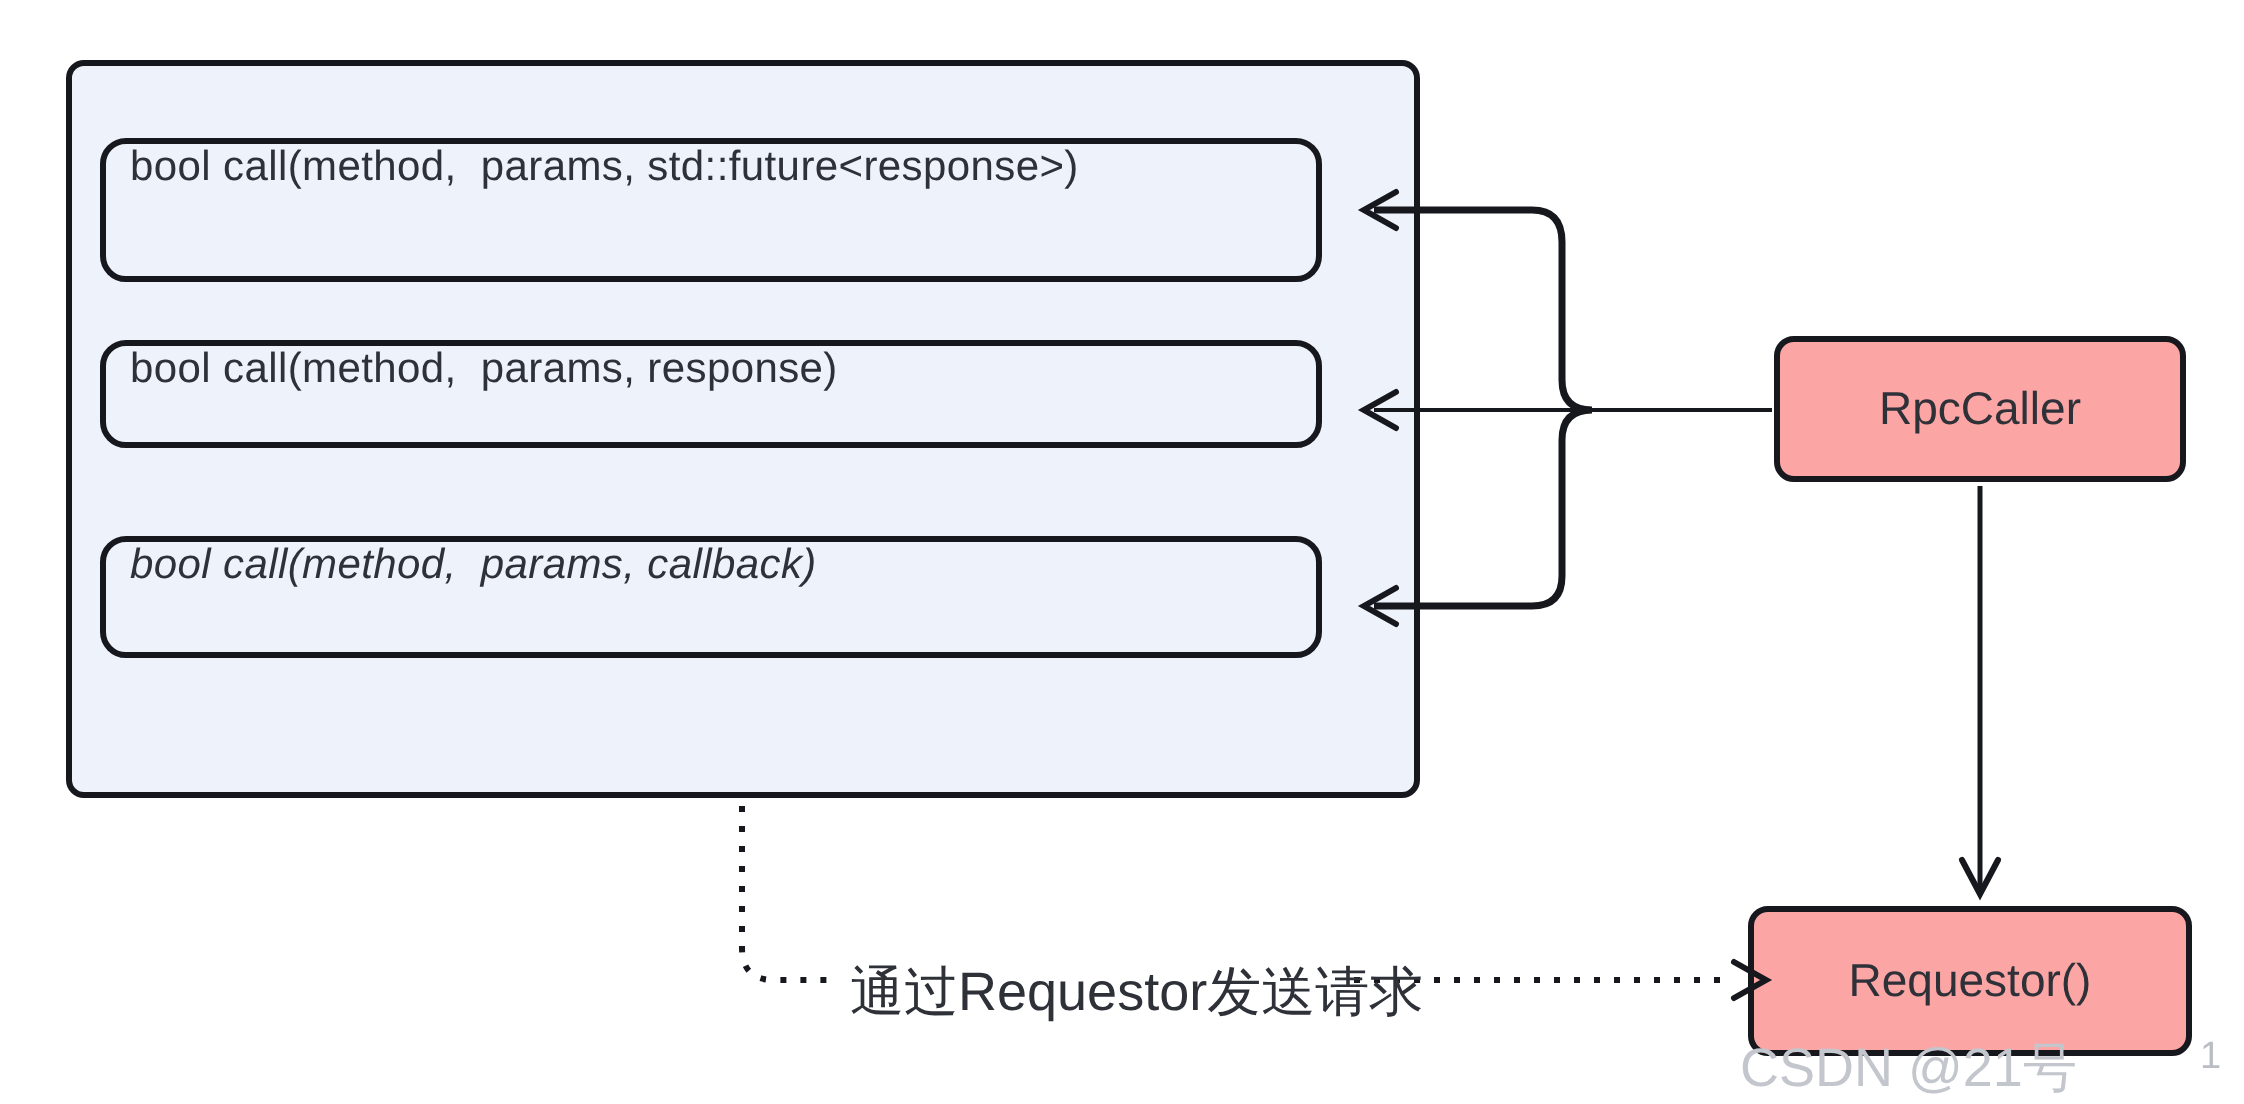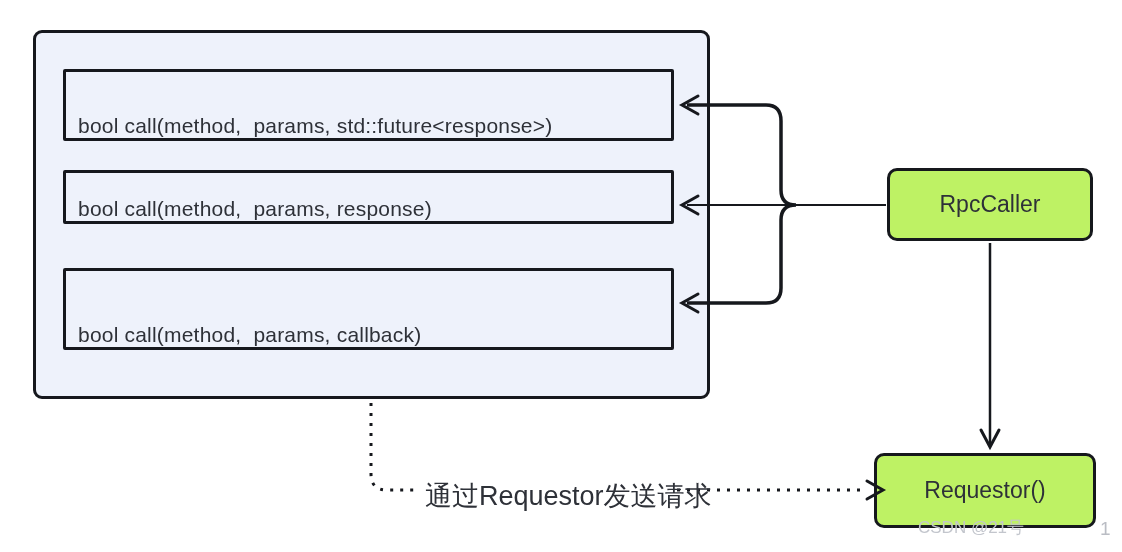--- a/index.html
+++ b/index.html
@@ -21,44 +21,44 @@
     width: 677px; height: 369px;
     background: #eef2fb;
     border: 3px solid #16181d;
     border-radius: 9px;
     z-index: 1;
   }
 
   
   .method-box {
     position: absolute;
-    left: 63px;
+    left: 50px;
     width: 611px;
     background: #eef2fb;
     border: 3px solid #16181d;
-    border-radius: 2px;
+    border-radius: 13px;
     display: flex;
-    align-items: flex-end;
+    align-items: flex-start;
     padding-left: 12px;
     z-index: 2;
   }
   .method-box .code {
     font-size: 21px;
     color: #2e3138;
     white-space: pre;
     letter-spacing: 0.2px;
   }
   .mb1 { top: 69px;  height: 72px; }
   .mb2 { top: 170px; height: 54px; }
-  .mb3 { top: 268px; height: 82px; }
+  .mb3 { top: 268px; height: 61px; font-style: italic; }
 
   
   .node {
     position: absolute;
-    background: #bef264;
+    background: #fca5a5;
     border: 3px solid #16181d;
     border-radius: 10px;
     display: flex;
     align-items: center;
     justify-content: center;
     z-index: 2;
   }
   .node .node-label {
     font-size: 23px;
     color: #2e3138;
@@ -81,22 +81,22 @@
     left: 425px; top: 478px;
     font-size: 27px;
     color: #2e3138;
     white-space: nowrap;
     z-index: 4;
   }
 
   
   .watermark {
     position: absolute;
-    left: 918px; top: 516px;
-    font-size: 17px;
+    left: 870px; top: 516px;
+    font-size: 27px;
     color: #c3c6cd;
     white-space: nowrap;
     z-index: 5;
   }
   .page-number {
     position: absolute;
     left: 1100px; top: 518px;
     font-size: 19px;
     color: #babdc4;
     z-index: 5;

